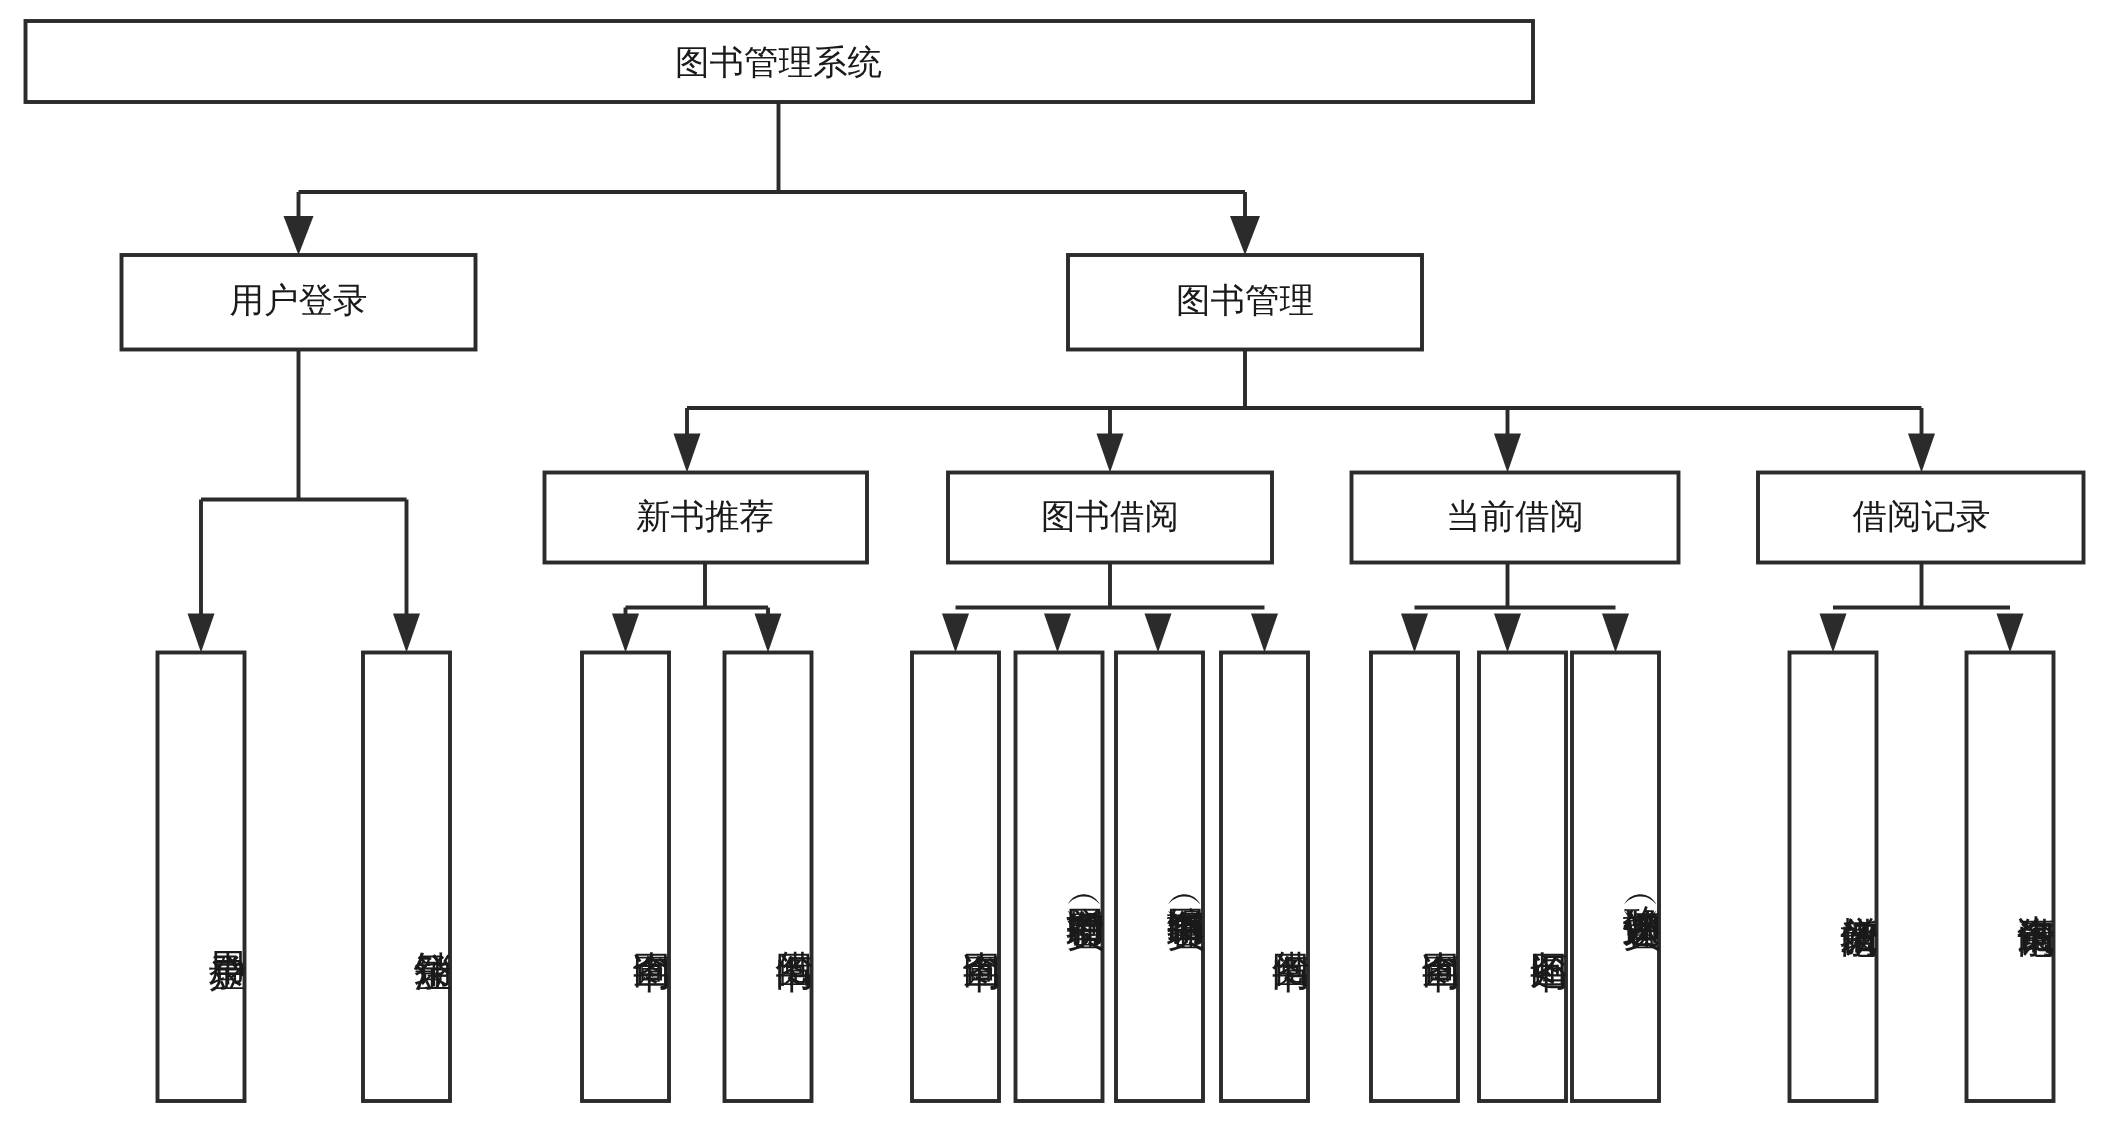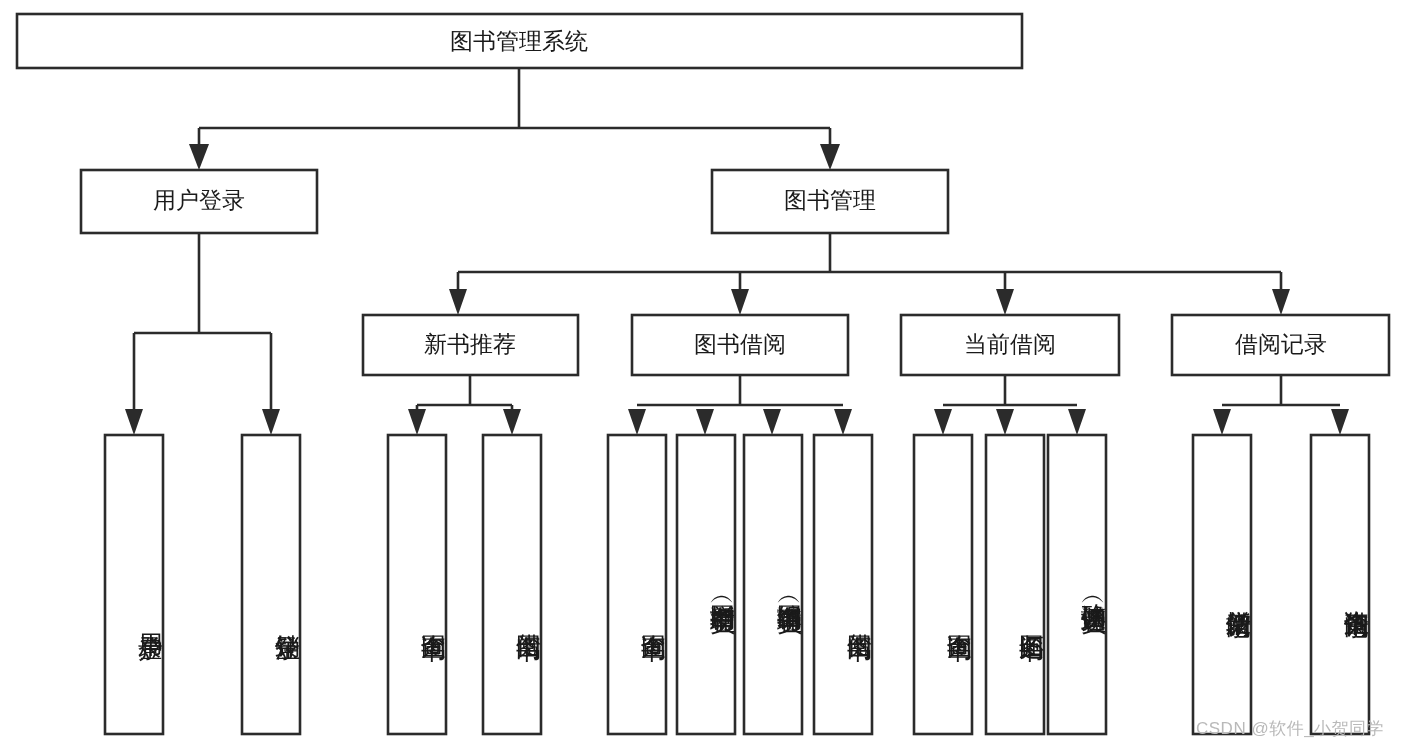--- a/index.html
+++ b/index.html
@@ -191,15 +191,14 @@
   <div class="node-label-v" style="left:744px; top:443px; width:58px; height:291px;">编辑图书（管理员）</div>
   <div class="node-label-v" style="left:814px; top:497px; width:58px; height:237px;">借阅图书</div>
 
   <div class="node-label-v" style="left:914px; top:497px; width:58px; height:237px;">查询图书</div>
   <div class="node-label-v" style="left:986px; top:497px; width:58px; height:237px;">归还图书</div>
   <div class="node-label-v" style="left:1048px; top:443px; width:58px; height:291px;">确认归还（管理员）</div>
 
   <div class="node-label-v" style="left:1193px; top:452px; width:58px; height:282px;">新增借阅记录</div>
   <div class="node-label-v" style="left:1311px; top:452px; width:58px; height:282px;">查询借阅记录</div>
 
-  <div class="watermark" style="left:1196px; top:717px;">CSDN @软件_小贺同学</div>
 
 </div>
 
 </body></html>

